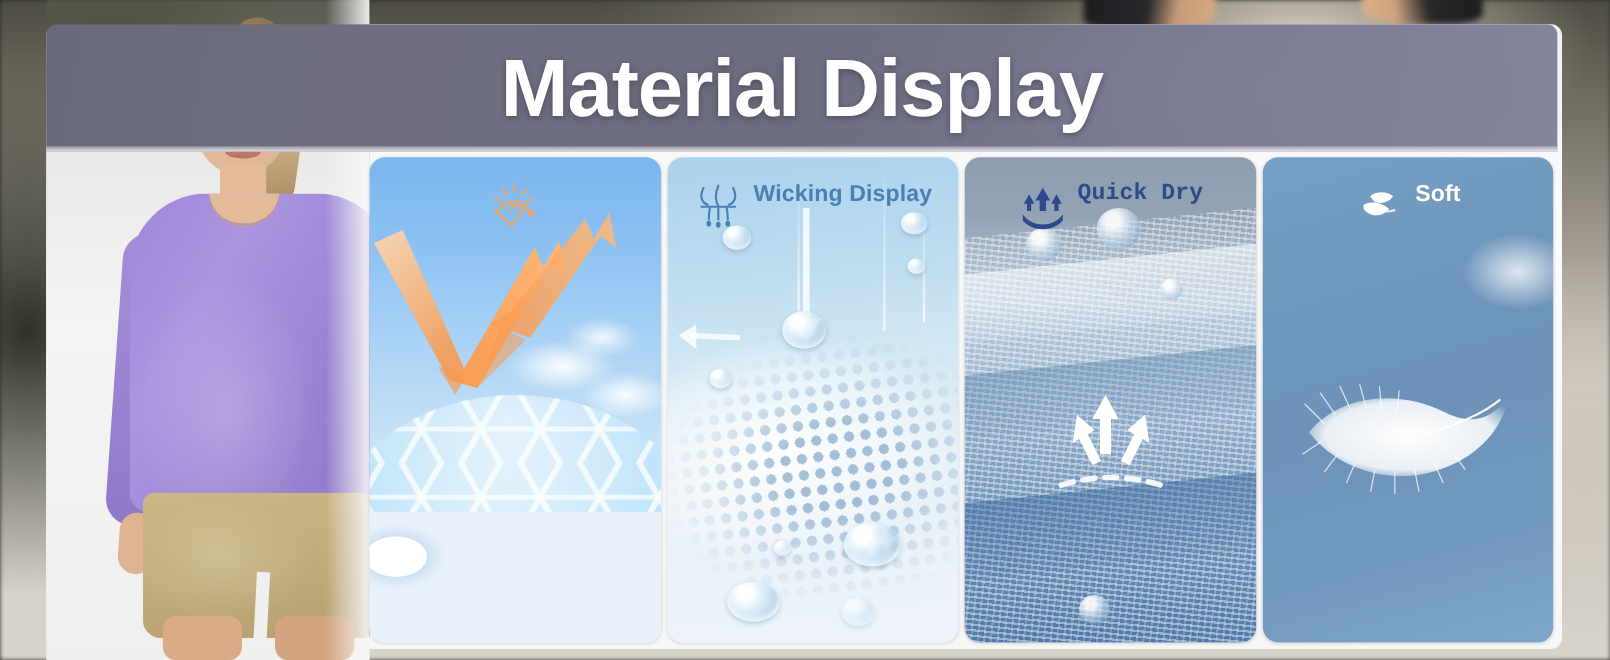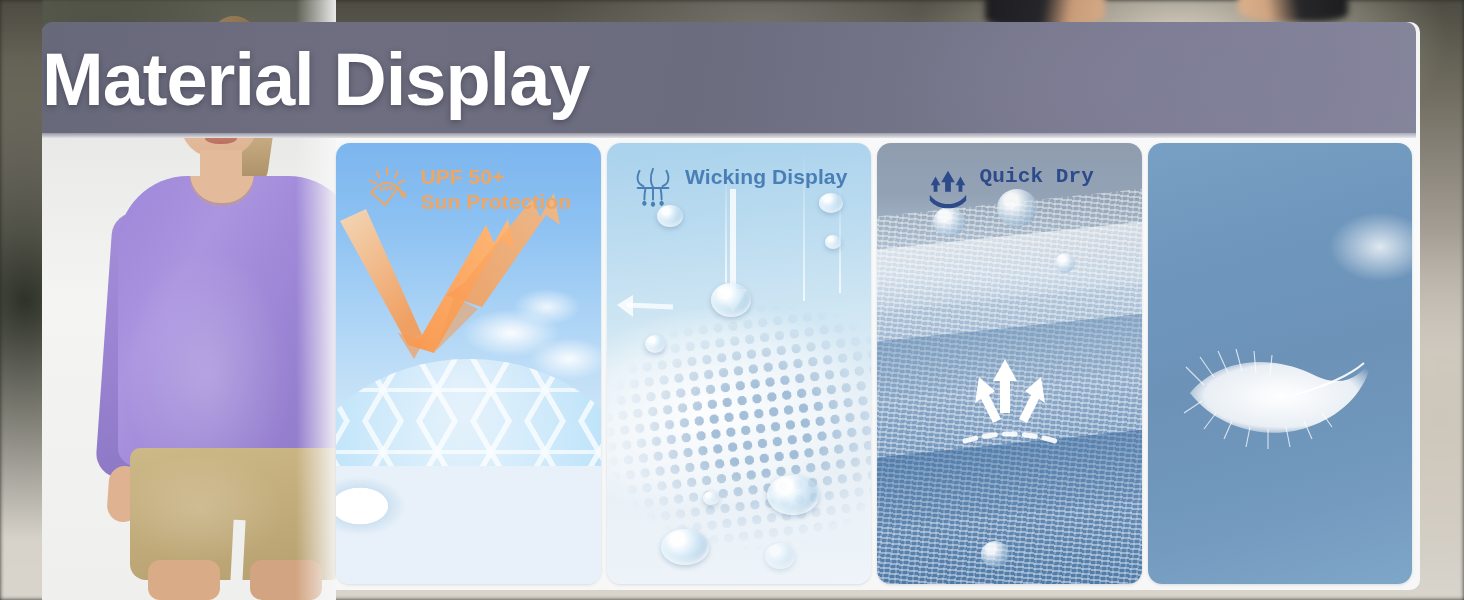--- a/index.html
+++ b/index.html
@@ -35,21 +35,21 @@
   
   .header{position:absolute;left:42px;top:22px;width:1374px;height:116px;
     border-radius:10px 10px 0 0;overflow:hidden;
     background:
       radial-gradient(ellipse 420px 150px at 1150px 60px, rgba(130,128,156,.55), rgba(120,118,145,0) 70%),
       linear-gradient(100deg,#67687a 0%,#6e6e80 22%,#6b6c7e 48%,#7a7a90 74%,#85859c 100%);
   }
   .header::after{content:"";position:absolute;left:0;right:0;bottom:0;height:5px;
     background:linear-gradient(180deg,rgba(255,255,255,.30),rgba(255,255,255,.80));}
   .header-title{position:absolute;left:0;right:0;top:50%;transform:translateY(-50%);
-    color:#fff;
+    text-align:center;color:#fff;
     font-family:"Liberation Sans",sans-serif;
     font-weight:bold;font-size:74px;letter-spacing:-1px;line-height:1;
     text-shadow:0 2px 6px rgba(40,40,55,.45);
   }
 
   
   .model{position:absolute;left:42px;top:0px;width:294px;height:600px;overflow:hidden;}
   .model-bg{position:absolute;inset:0;
     background:
       radial-gradient(ellipse 200px 140px at 60px 60px, rgba(70,72,60,.9), rgba(70,72,60,0) 72%),
@@ -246,22 +246,20 @@
             <line x1="34" y1="7" x2="31" y2="13"></line>
             <line x1="5" y1="16" x2="11" y2="19"></line>
             <line x1="41" y1="16" x2="35" y2="19"></line>
             <path d="M7 30 A17 17 0 0 1 39 30"></path>
             <path d="M6 28 L21 42 L34 24"></path>
           </g>
           <path d="M32 22 L42 33" stroke="#f0a663" stroke-width="2.4" stroke-linecap="round" fill="none"></path>
           <path d="M36 32 L43 34 L41 27 Z" fill="#f0a663"></path>
           <text x="23" y="27" font-family="Liberation Sans, sans-serif" font-size="8" font-weight="bold" fill="#f0a663" text-anchor="middle">UPF</text>
         </svg>
-        <div class="panel-text" style="color:#f0a663">UPF 50+
-Sun Protection</div>
       </div>
     </div>
 
     <div class="panel p2">
       <div class="mesh-white"></div>
       <div class="mesh"></div>
       <div class="p2-streak" style="left:118px;top:20px;height:120px;"></div>
       <div class="p2-streak" style="left:196px;top:8px;height:150px;"></div>
       <div class="p2-streak" style="left:232px;top:40px;height:110px;"></div>
       <svg style="position:absolute;left:106px;top:46px;width:40px;height:130px;" viewBox="0 0 40 130">
@@ -356,16 +354,24 @@
             <path d="M42 84 L30 100"></path>
             <path d="M58 92 L50 110"></path>
           <path d="M76 98 L72 118"></path>
             <path d="M94 100 L94 120"></path>
             <path d="M112 98 L116 118"></path>
           <path d="M130 92 L138 110"></path>
             <path d="M148 84 L158 98"></path>
         </g>
         <path d="M190 34 C176 46 150 58 120 66" stroke="#ffffff" stroke-width="2" fill="none" opacity=".9"></path>
       </svg>
+      <div class="panel-label">
+        <svg class="panel-icon" viewBox="0 0 48 48">
+          <path d="M14 14 C20 9 30 9 36 14 C32 20 24 22 18 19 Z" fill="#ffffff"></path>
+          <path d="M8 22 C16 18 26 20 32 26 C26 34 14 34 8 26 Z" fill="#ffffff"></path>
+          <path d="M10 23 C18 28 28 30 38 27" stroke="#ffffff" stroke-width="2" fill="none" opacity=".85"></path>
+        </svg>
+        <div class="panel-text" style="color:#ffffff">Soft</div>
+      </div>
     </div>
 
   </div>
 </div>
 
 </body></html>

